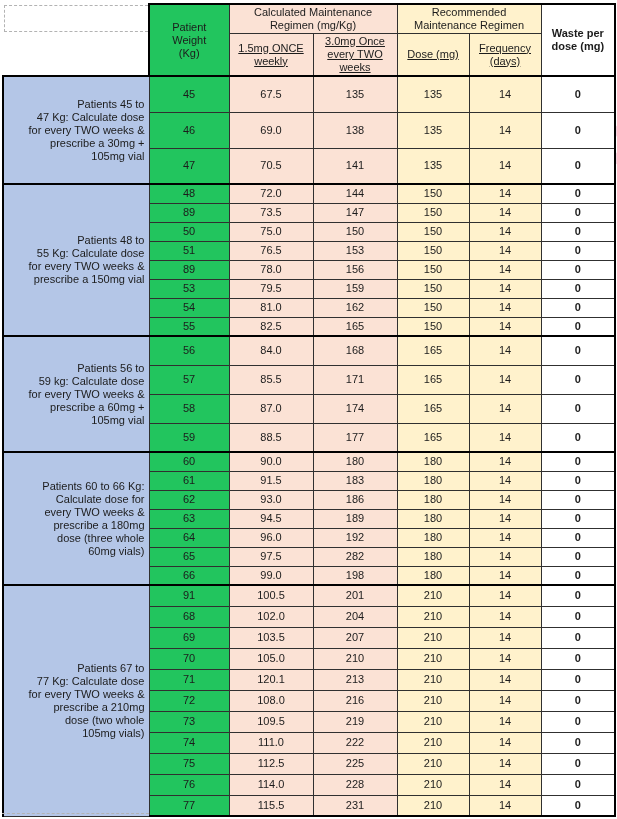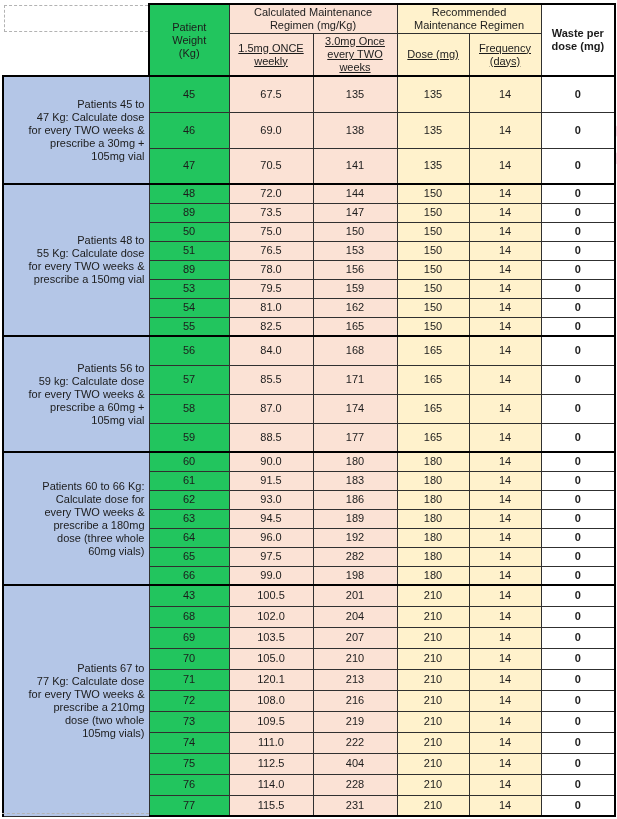--- a/index.html
+++ b/index.html
@@ -333,21 +333,21 @@
           <td class="bg-yellow">14</td>
           <td class="bg-white waste-col">0</td>
         </tr>
         <tr class="rh-g5 group-start">
           <td rowspan="11" class="desc-cell">Patients 67 to
 77 Kg: Calculate dose
 for every TWO weeks &amp;
 prescribe a 210mg
 dose (two whole
 105mg vials)</td>
-          <td class="bg-green">43</td>
+          <td class="bg-green">91</td>
           <td class="bg-pink">100.5</td>
           <td class="bg-pink">201</td>
           <td class="bg-yellow">210</td>
           <td class="bg-yellow">14</td>
           <td class="bg-white waste-col">0</td>
         </tr>
         <tr class="rh-g5">
           <td class="bg-green">68</td>
           <td class="bg-pink">102.0</td>
           <td class="bg-pink">204</td>
@@ -399,21 +399,21 @@
           <td class="bg-green">74</td>
           <td class="bg-pink">111.0</td>
           <td class="bg-pink">222</td>
           <td class="bg-yellow">210</td>
           <td class="bg-yellow">14</td>
           <td class="bg-white waste-col">0</td>
         </tr>
         <tr class="rh-g5">
           <td class="bg-green">75</td>
           <td class="bg-pink">112.5</td>
-          <td class="bg-pink">404</td>
+          <td class="bg-pink">225</td>
           <td class="bg-yellow">210</td>
           <td class="bg-yellow">14</td>
           <td class="bg-white waste-col">0</td>
         </tr>
         <tr class="rh-g5">
           <td class="bg-green">76</td>
           <td class="bg-pink">114.0</td>
           <td class="bg-pink">228</td>
           <td class="bg-yellow">210</td>
           <td class="bg-yellow">14</td>

